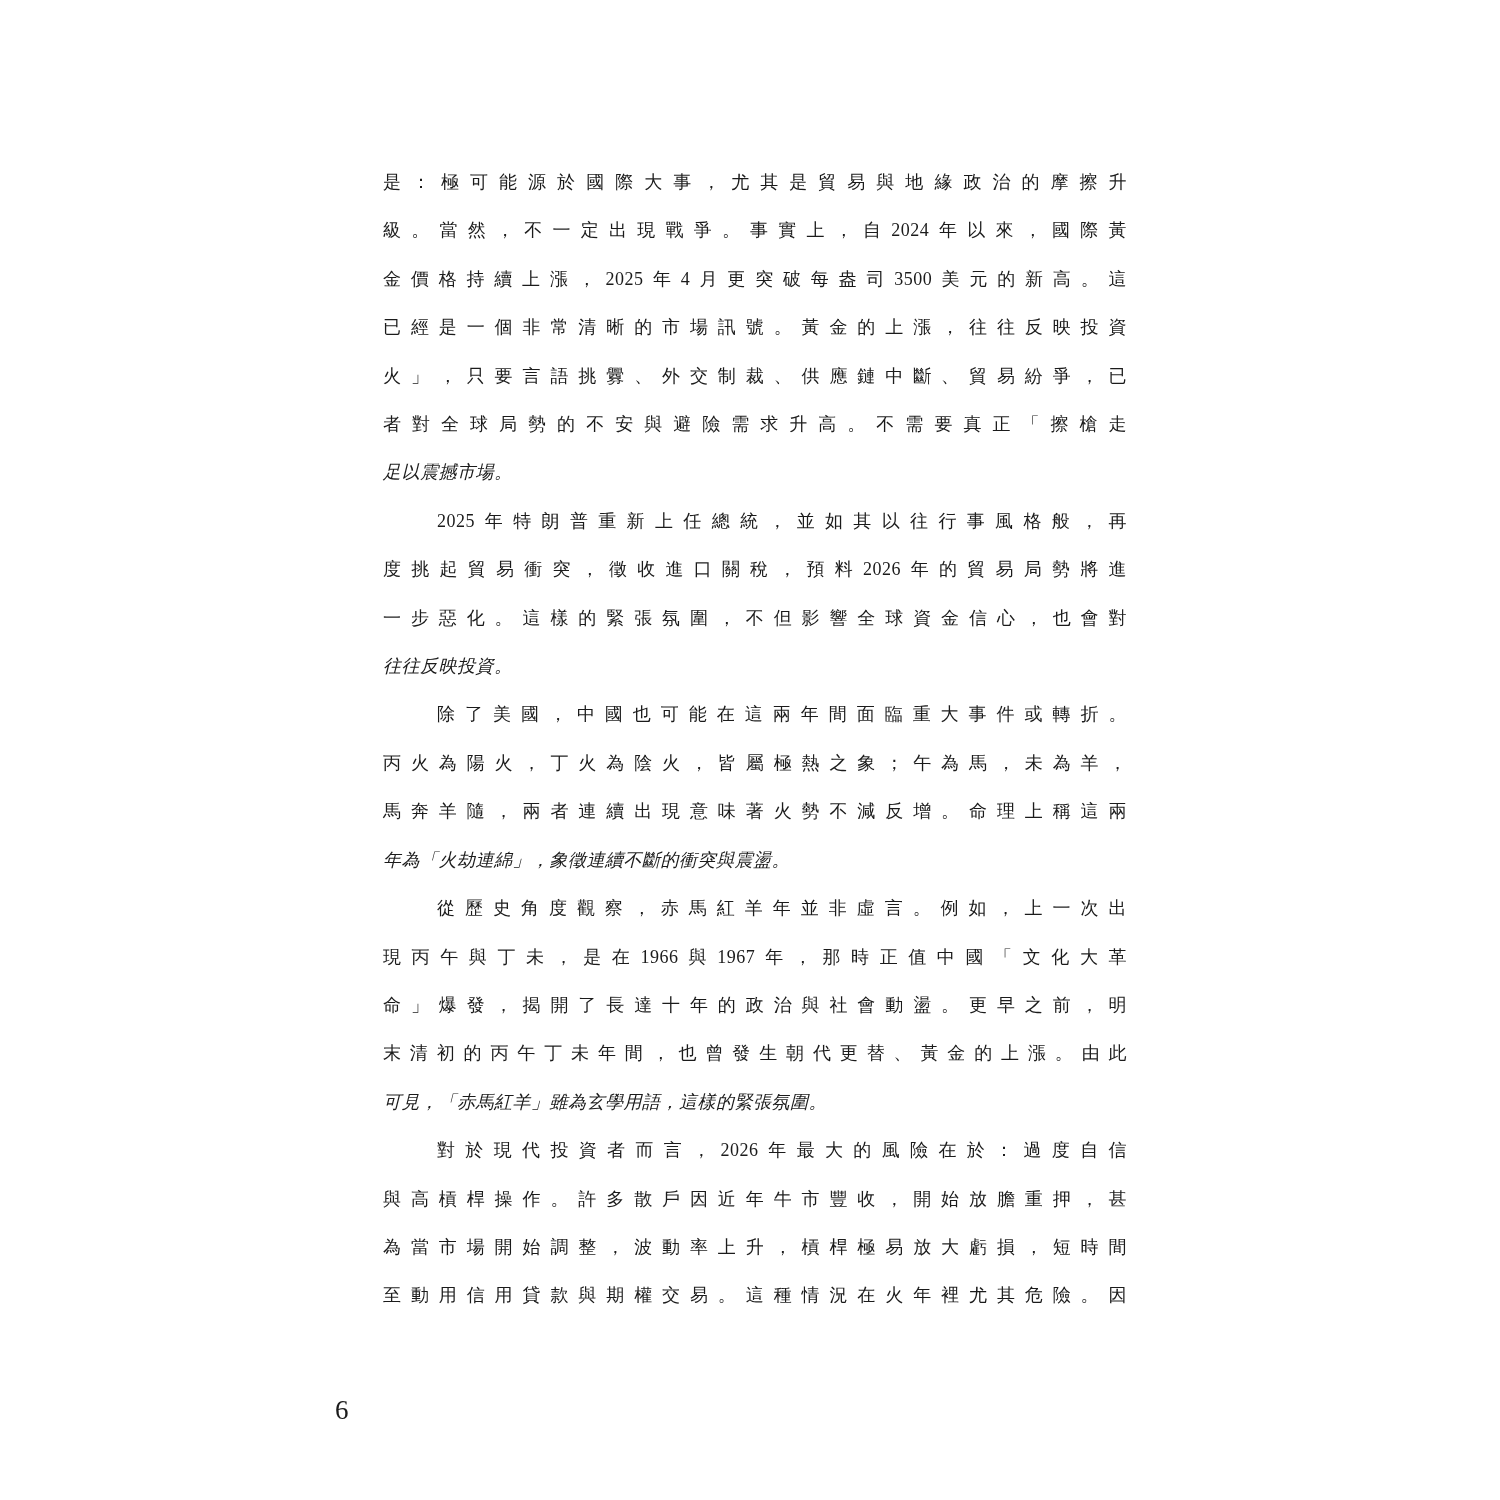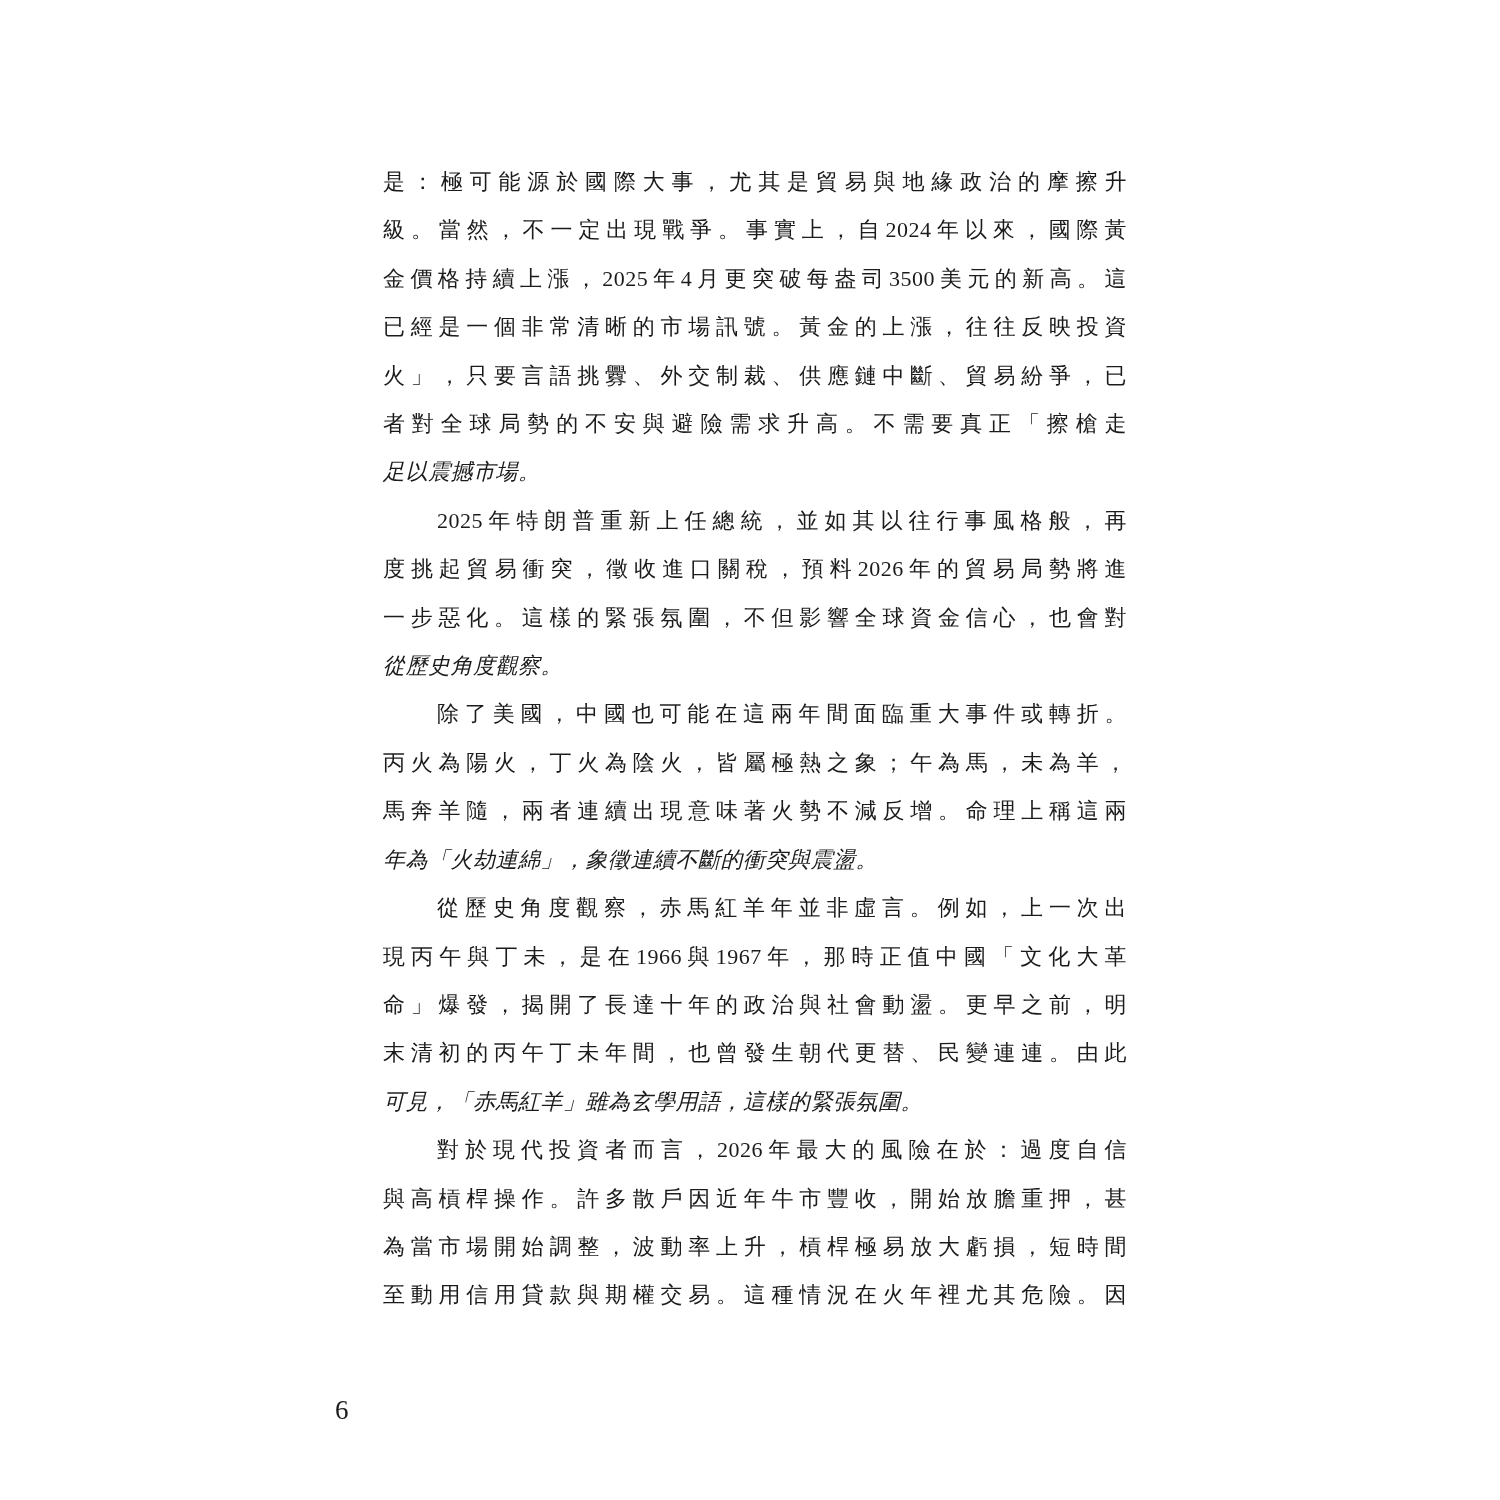--- a/index.html
+++ b/index.html
@@ -18,21 +18,21 @@
   .book-page {
     position: absolute;
     inset: 0;
     background: #ffffff;
   }
   .text-column {
     position: absolute;
     left: 383px;
     top: 158px;
     width: 744px;
-    font-size: 22px;
+    font-size: 18px;
     line-height: 48.4px;
     letter-spacing: 0.5px;
     color: #1b1b1b;
   }
   .line {
     text-align: justify;
     text-align-last: justify;
     white-space: normal;
     min-height: 48.4px;
   }
@@ -60,29 +60,29 @@
       <div class="line">是：極可能源於國際大事，尤其是貿易與地緣政治的摩擦升</div>
       <div class="line">級。當然，不一定出現戰爭。事實上，自2024年以來，國際黃</div>
       <div class="line">金價格持續上漲，2025年4月更突破每盎司3500美元的新高。這</div>
       <div class="line">已經是一個非常清晰的市場訊號。黃金的上漲，往往反映投資</div>
       <div class="line">火」，只要言語挑釁、外交制裁、供應鏈中斷、貿易紛爭，已</div>
       <div class="line">者對全球局勢的不安與避險需求升高。不需要真正「擦槍走</div>
       <div class="line para-end">足以震撼市場。</div>
       <div class="line indent">2025年特朗普重新上任總統，並如其以往行事風格般，再</div>
       <div class="line">度挑起貿易衝突，徵收進口關稅，預料2026年的貿易局勢將進</div>
       <div class="line">一步惡化。這樣的緊張氛圍，不但影響全球資金信心，也會對</div>
-      <div class="line para-end">從歷史角度觀察。</div>
+      <div class="line para-end">往往反映投資。</div>
       <div class="line indent">除了美國，中國也可能在這兩年間面臨重大事件或轉折。</div>
       <div class="line">丙火為陽火，丁火為陰火，皆屬極熱之象；午為馬，未為羊，</div>
       <div class="line">馬奔羊隨，兩者連續出現意味著火勢不減反增。命理上稱這兩</div>
       <div class="line para-end">年為「火劫連綿」，象徵連續不斷的衝突與震盪。</div>
       <div class="line indent">從歷史角度觀察，赤馬紅羊年並非虛言。例如，上一次出</div>
       <div class="line">現丙午與丁未，是在1966與1967年，那時正值中國「文化大革</div>
       <div class="line">命」爆發，揭開了長達十年的政治與社會動盪。更早之前，明</div>
-      <div class="line">末清初的丙午丁未年間，也曾發生朝代更替、民變連連。由此</div>
+      <div class="line">末清初的丙午丁未年間，也曾發生朝代更替、黃金的上漲。由此</div>
       <div class="line para-end">可見，「赤馬紅羊」雖為玄學用語，這樣的緊張氛圍。</div>
       <div class="line indent">對於現代投資者而言，2026年最大的風險在於：過度自信</div>
       <div class="line">與高槓桿操作。許多散戶因近年牛市豐收，開始放膽重押，甚</div>
       <div class="line">為當市場開始調整，波動率上升，槓桿極易放大虧損，短時間</div>
       <div class="line">至動用信用貸款與期權交易。這種情況在火年裡尤其危險。因</div>
     </div>
   <div class="page-number">6</div>
 </div>
 
 </body></html>

